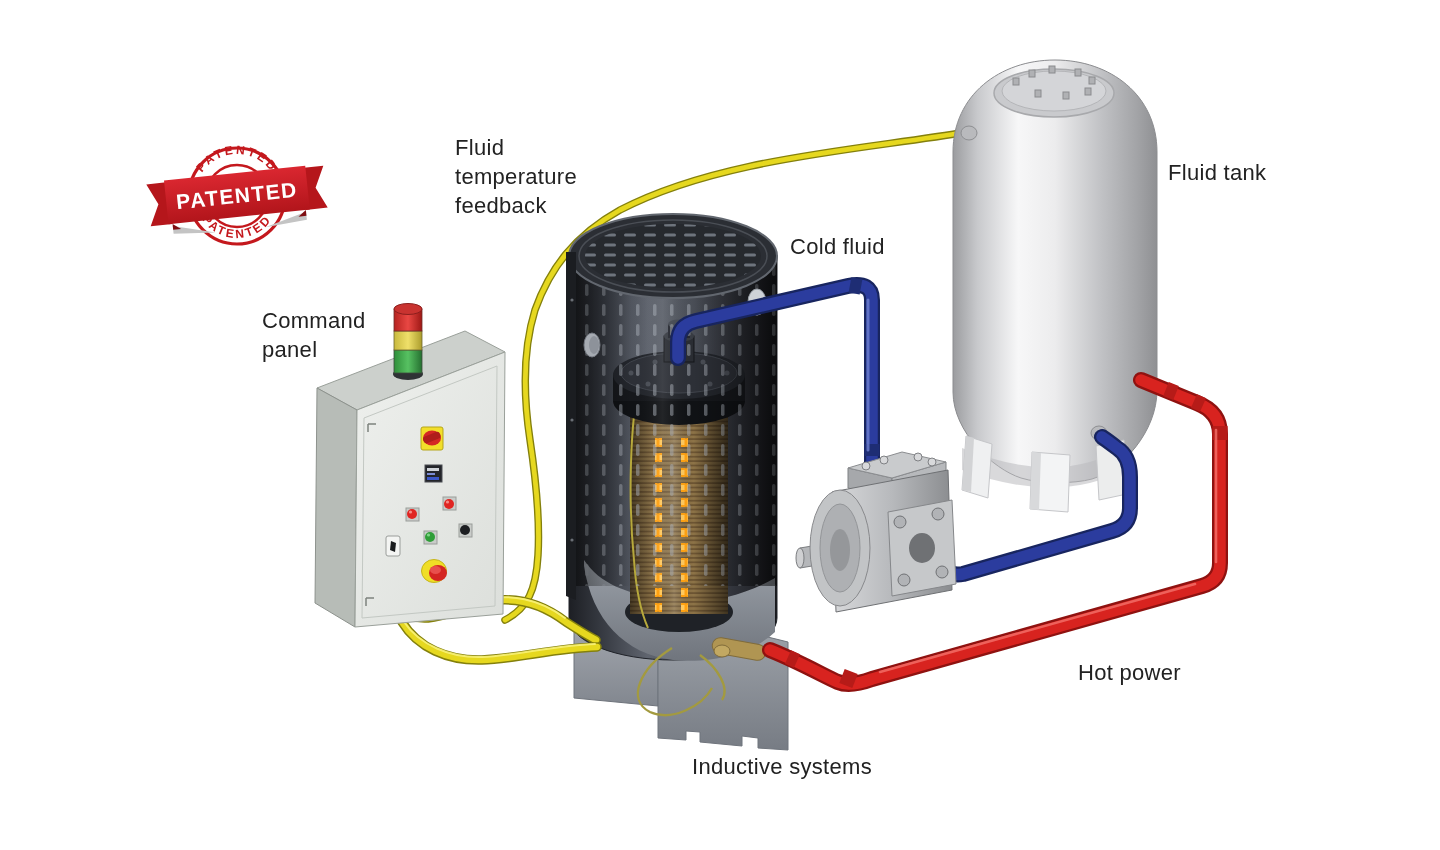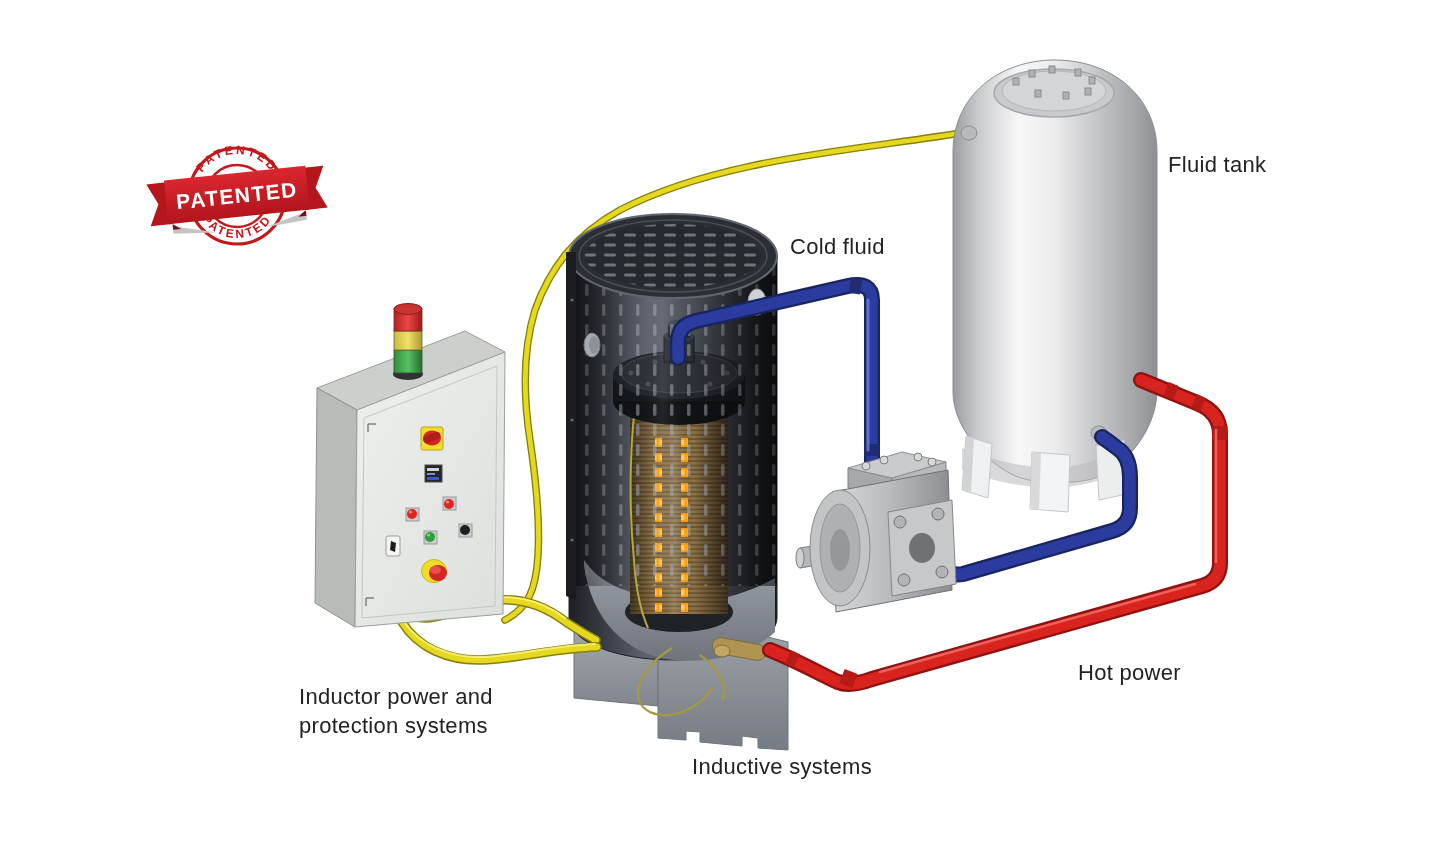--- a/index.html
+++ b/index.html
@@ -360,22 +360,27 @@
     <path d="M148,175 L170,175 L170,217 L148,217 L158,196 Z" fill="#b5161b"></path>
     <path d="M326,175 L304,175 L304,217 L326,217 L316,196 Z" fill="#b5161b"></path>
     <polygon points="170,217 178,223 170,223" fill="#7e0d11"></polygon>
     <polygon points="304,217 296,223 304,223" fill="#7e0d11"></polygon>
     <rect x="166" y="173" width="142" height="44" fill="url(#ribbonGrad)"></rect>
     <text class="ribbon-text" x="237" y="203" text-anchor="middle">PATENTED</text>
   </g>
 </g>
 </svg>
 
+<div class="label" style="left:455px;top:133px">
+  <span>Fluid</span>
+  <span>temperature</span>
+  <span>feedback</span>
+</div>
+<div class="label" style="left:262px;top:306px">
+  <span>Command</span>
+  <span>panel</span>
+</div>
 <div class="label" style="left:790px;top:232px">Cold fluid</div>
-<div class="label" style="left:1168px;top:150px">Fluid tank</div>
+<div class="label" style="left:1168px;top:158px">Fluid tank</div>
 <div class="label" style="left:1078px;top:658px">Hot power</div>
-<div class="label" style="left:299px;top:682px">
-  <span>Inductor power and</span>
-  <span>protection systems</span>
+<div class="label" style="left:692px;top:752px">Inductive systems</div>
+
 </div>
-<div class="label" style="left:692px;top:752px">Inductive systems</div>
-
-</div>
 
 </body></html>

